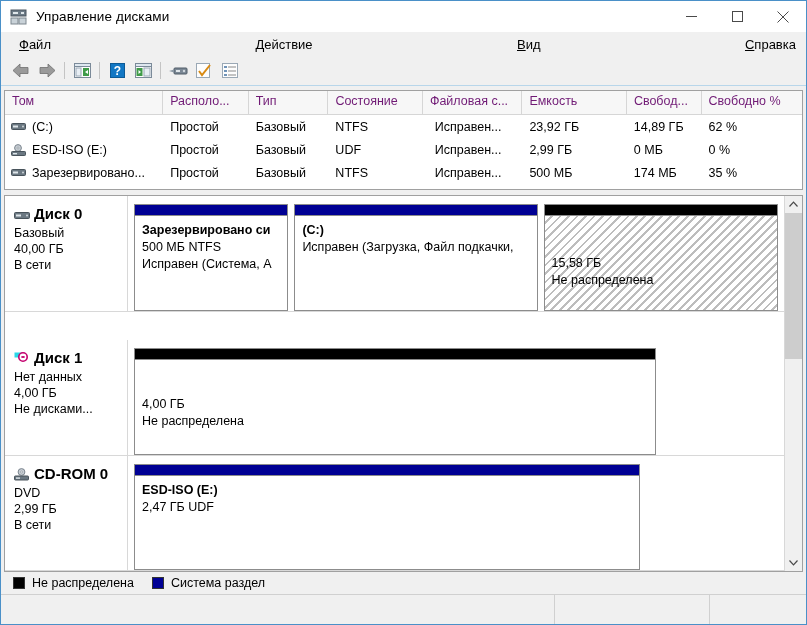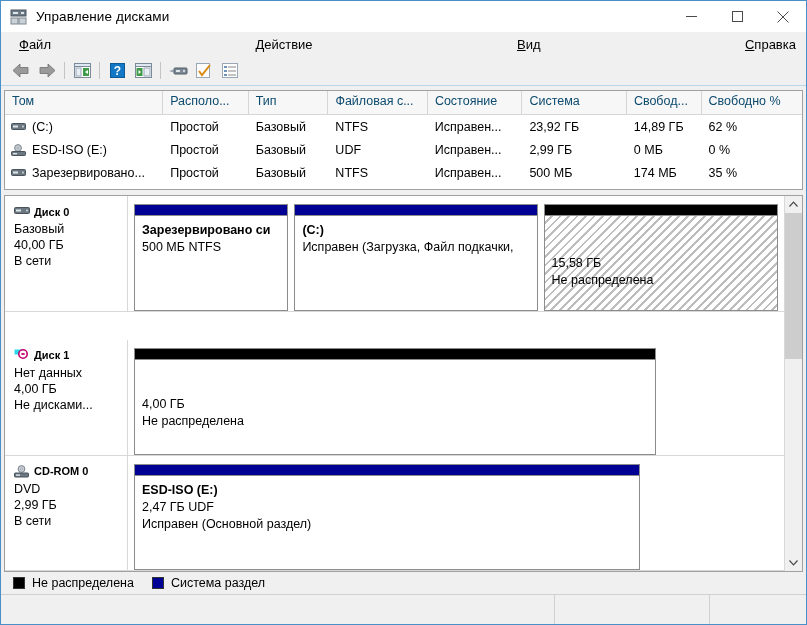--- a/index.html
+++ b/index.html
@@ -41,42 +41,42 @@
   .tb-btn{width:26px;height:24px;display:flex;align-items:center;justify-content:center;}
   .tb-sep{width:1px;height:17px;background:#c4c4c4;margin:0 4px;}
   
   .vol-panel{
     margin:4px 3px 0 3px;background:#fff;border:1px solid #a0a0a0;
     height:104px;box-sizing:border-box;position:relative;overflow:hidden;
   }
   .vol-head{display:flex;height:23px;background:#f7f7f7;border-bottom:1px solid #d6d6d6;}
   .vh{
     box-sizing:border-box;border-right:1px solid #d6d6d6;
-    padding:3px 0 0 7px;font-size:12.5px;color:#0c4a6e;
+    padding:3px 0 0 7px;font-size:12.5px;color:#701a75;
     white-space:nowrap;overflow:hidden;
   }
   .vol-row{display:flex;height:23px;align-items:center;}
   .vc{box-sizing:border-box;padding-left:7px;font-size:12.5px;white-space:nowrap;overflow:hidden;}
   .vc.first{display:flex;align-items:center;padding-left:6px;}
   .drv-ico{width:15px;height:11px;margin-right:6px;flex:0 0 auto;position:relative;}
   
   .gfx-outer{
     margin:5px 3px 0 3px;border:1px solid #a0a0a0;background:#fff;
     flex:1 1 auto;display:flex;min-height:0;position:relative;overflow:hidden;
   }
   .gfx-inner{flex:1 1 auto;display:flex;flex-direction:column;min-width:0;}
   .disk-row{display:flex;border-bottom:1px solid #d8d8d8;box-sizing:border-box;}
   .disk-row.d0{height:120px;}
   .disk-row.d1{height:120px;margin-top:28px;}
   .disk-row.cd{height:120px;}
   .disk-info{
     width:123px;flex:0 0 123px;box-sizing:border-box;
     border-right:1px solid #d8d8d8;padding:9px 0 0 9px;background:#fff;
   }
-  .disk-title{display:flex;align-items:center;font-weight:bold;font-size:11px;margin-bottom:3px;}
+  .disk-title{display:flex;align-items:center;font-weight:bold;font-size:15px;margin-bottom:3px;}
   .disk-title .di{width:16px;height:13px;margin-right:4px;flex:0 0 auto;position:relative;}
   .disk-line{font-size:12.5px;line-height:16px;color:#000;}
   .parts{flex:1 1 auto;padding:8px 0 0 6px;display:flex;min-width:0;}
   .part{
     box-sizing:border-box;margin-right:6px;display:flex;flex-direction:column;
   }
   .part-bar{height:11px;border:1px solid #8c8c8c;border-bottom:none;box-sizing:border-box;}
   .part-bar.blue{background:#000094;}
   .part-bar.black{background:#000000;}
   .part-body{
@@ -225,23 +225,23 @@
         <rect x="6" y="11.5" width="8" height="1" fill="#8a8a8a"></rect>
       </svg>
     </div>
   </div>
 
   <div class="vol-panel">
     <div class="vol-head">
       <div class="vh" style="width:159px">Том</div>
       <div class="vh" style="width:86px">Располо...</div>
       <div class="vh" style="width:80px">Тип</div>
+      <div class="vh" style="width:95px">Состояние</div>
       <div class="vh" style="width:100px">Файловая с...</div>
-      <div class="vh" style="width:95px">Состояние</div>
-      <div class="vh" style="width:105px">Система</div>
+      <div class="vh" style="width:105px">Емкость</div>
       <div class="vh" style="width:75px">Свобод...</div>
       <div class="vh" style="width:101px;border-right:none">Свободно %</div>
     </div>
 
     <div class="vol-row">
       <div class="vc first" style="width:159px">
         <span class="drv-ico">
           <svg width="15" height="11" viewBox="0 0 15 11">
             <rect x="0.5" y="2.5" width="14" height="6" rx="1" fill="#6b7882" stroke="#48535b"></rect>
             <rect x="2" y="4.5" width="5" height="2" fill="#dfe6ea"></rect>
@@ -319,20 +319,21 @@
           <div class="disk-line">Базовый</div>
           <div class="disk-line">40,00 ГБ</div>
           <div class="disk-line">В сети</div>
         </div>
         <div class="parts">
           <div class="part" style="width:160px">
             <div class="part-bar blue"></div>
             <div class="part-body">
               <div class="pl b">Зарезервировано си</div>
               <div class="pl">500 МБ NTFS</div>
+              <div class="pl">Исправен (Система, А</div>
             </div>
           </div>
           <div class="part" style="width:252px">
             <div class="part-bar blue"></div>
             <div class="part-body">
               <div class="pl b">(C:)</div>
               <div class="pl">Исправен (Загрузка, Файл подкачки,</div>
             </div>
           </div>
           <div class="part" style="width:243px">
@@ -388,21 +389,20 @@
           <div class="disk-line">DVD</div>
           <div class="disk-line">2,99 ГБ</div>
           <div class="disk-line">В сети</div>
         </div>
         <div class="parts">
           <div class="part" style="width:506px">
             <div class="part-bar blue"></div>
             <div class="part-body">
               <div class="pl b">ESD-ISO  (E:)</div>
               <div class="pl">2,47 ГБ UDF</div>
-              <div class="pl">Исправен (Основной раздел)</div>
             </div>
           </div>
         </div>
       </div>
 
     </div>
 
     <div class="vscroll">
       <div class="sb-arrow">
         <svg width="9" height="7" viewBox="0 0 9 7">

